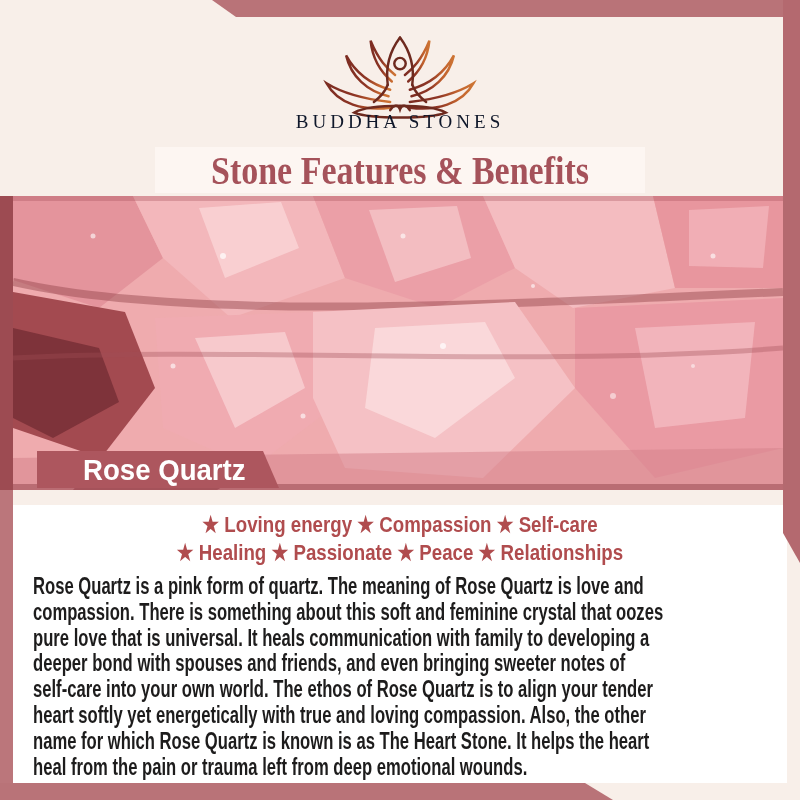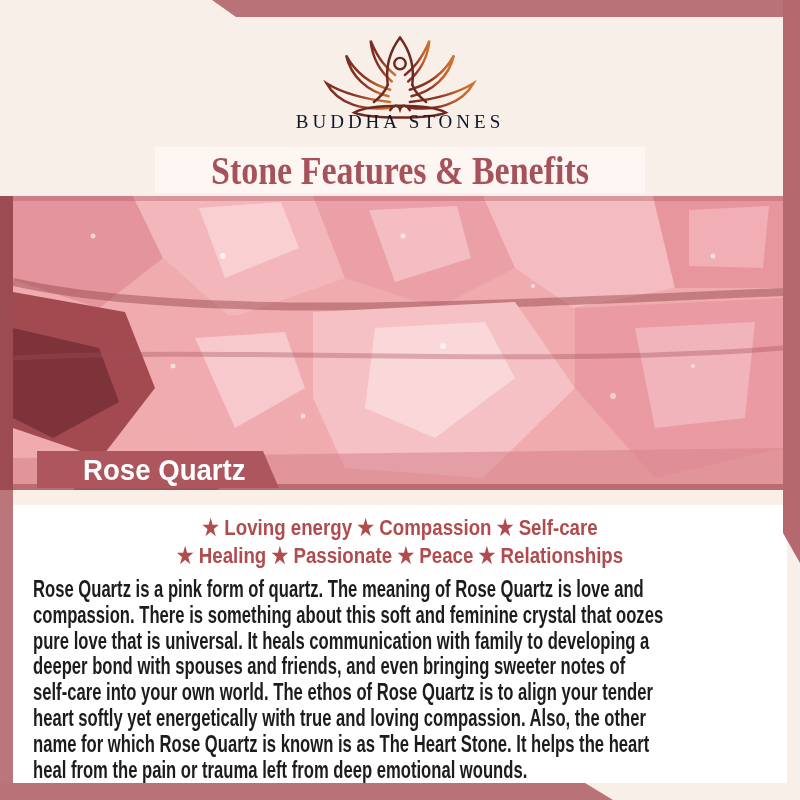--- a/index.html
+++ b/index.html
@@ -26,21 +26,21 @@
   
   .photo{position:absolute;top:196px;left:13px;width:770px;height:294px;z-index:1;}
   .photo svg{display:block;}
   
   .stone-banner{position:absolute;top:451px;left:13px;width:242px;height:37px;background:#ad565e;
     clip-path:polygon(0 0,calc(100% - 16px) 0,100% 100%,0 100%);z-index:5;margin-left:24px;}
   .stone-banner span{display:inline-block;margin-left:46px;line-height:37px;color:#ffffff;
     font-size:30px;font-weight:bold;transform:scaleX(0.92);transform-origin:left 50%;white-space:nowrap;}
   
   .content-box{position:absolute;top:505px;left:13px;width:774px;height:278px;background:#ffffff;z-index:2;}
-  .features{margin-top:9px;}
+  .features{padding-top:6px;}
   .features-line{text-align:center;font-size:22px;font-weight:bold;color:#b04c4e;
     line-height:28px;transform:scaleX(0.85);transform-origin:50% 50%;white-space:nowrap;}
   .body-text{margin:7px 0 0 20px;width:1020px;transform:scaleX(0.723);transform-origin:left top;
     font-size:23px;font-weight:bold;color:#1d1c1c;line-height:25.8px;white-space:pre-line;}
 </style>
 </head>
 <body>
 
 <div class="canvas">
 

